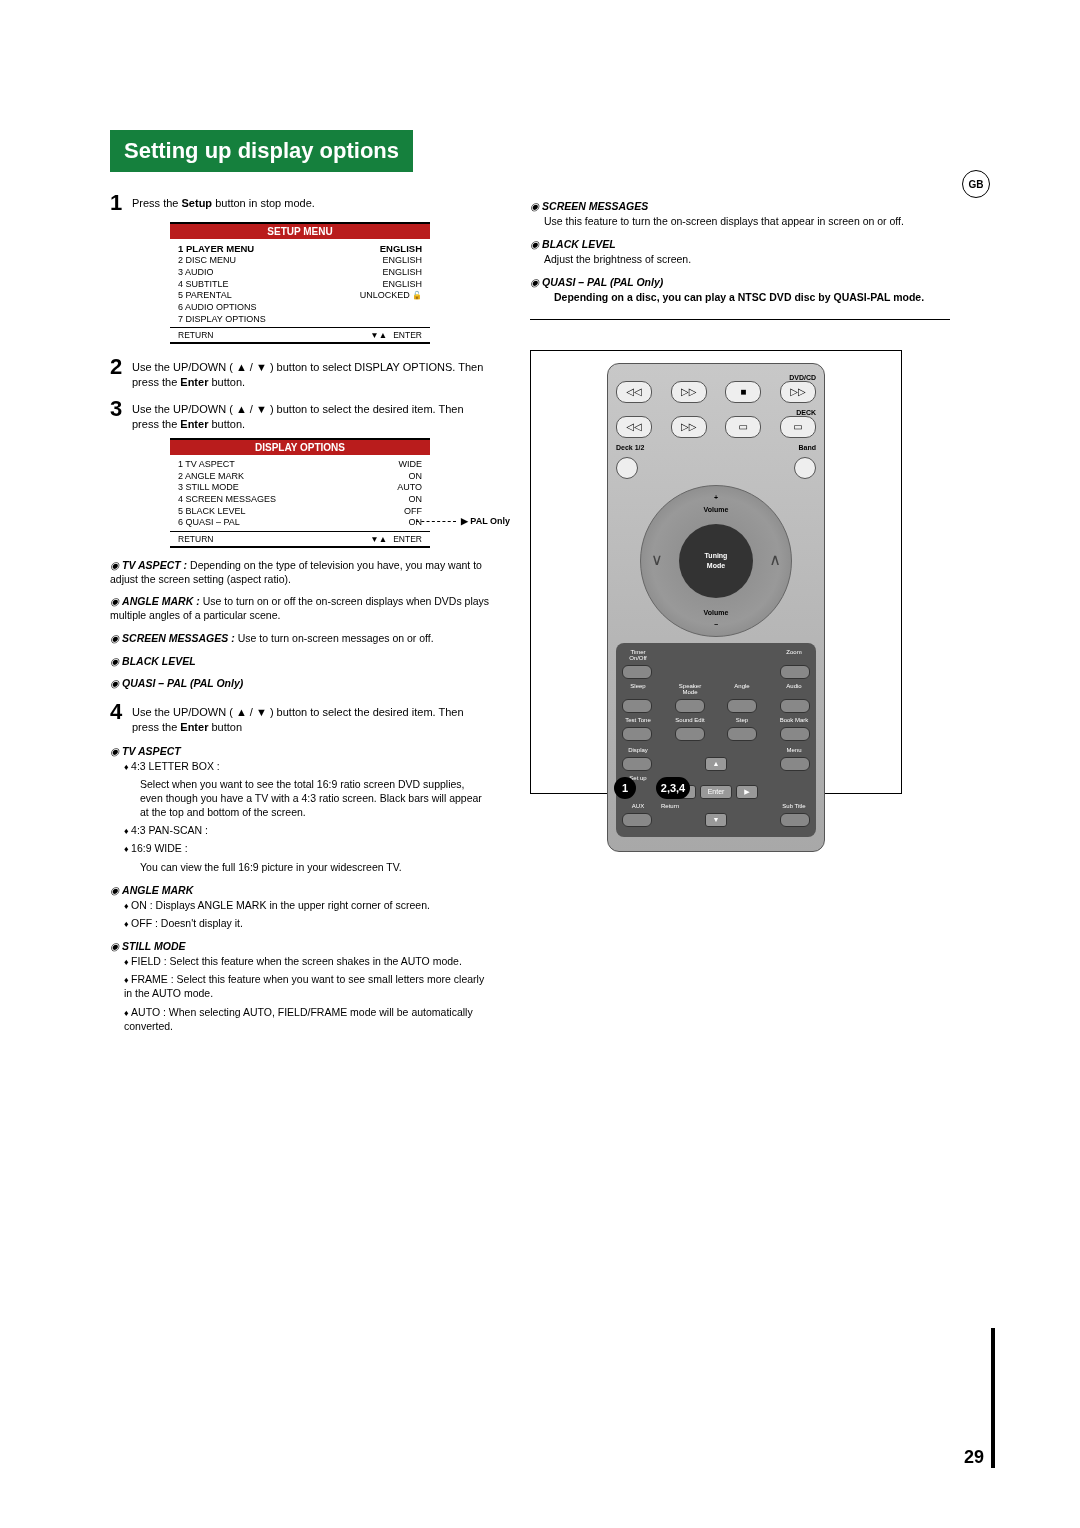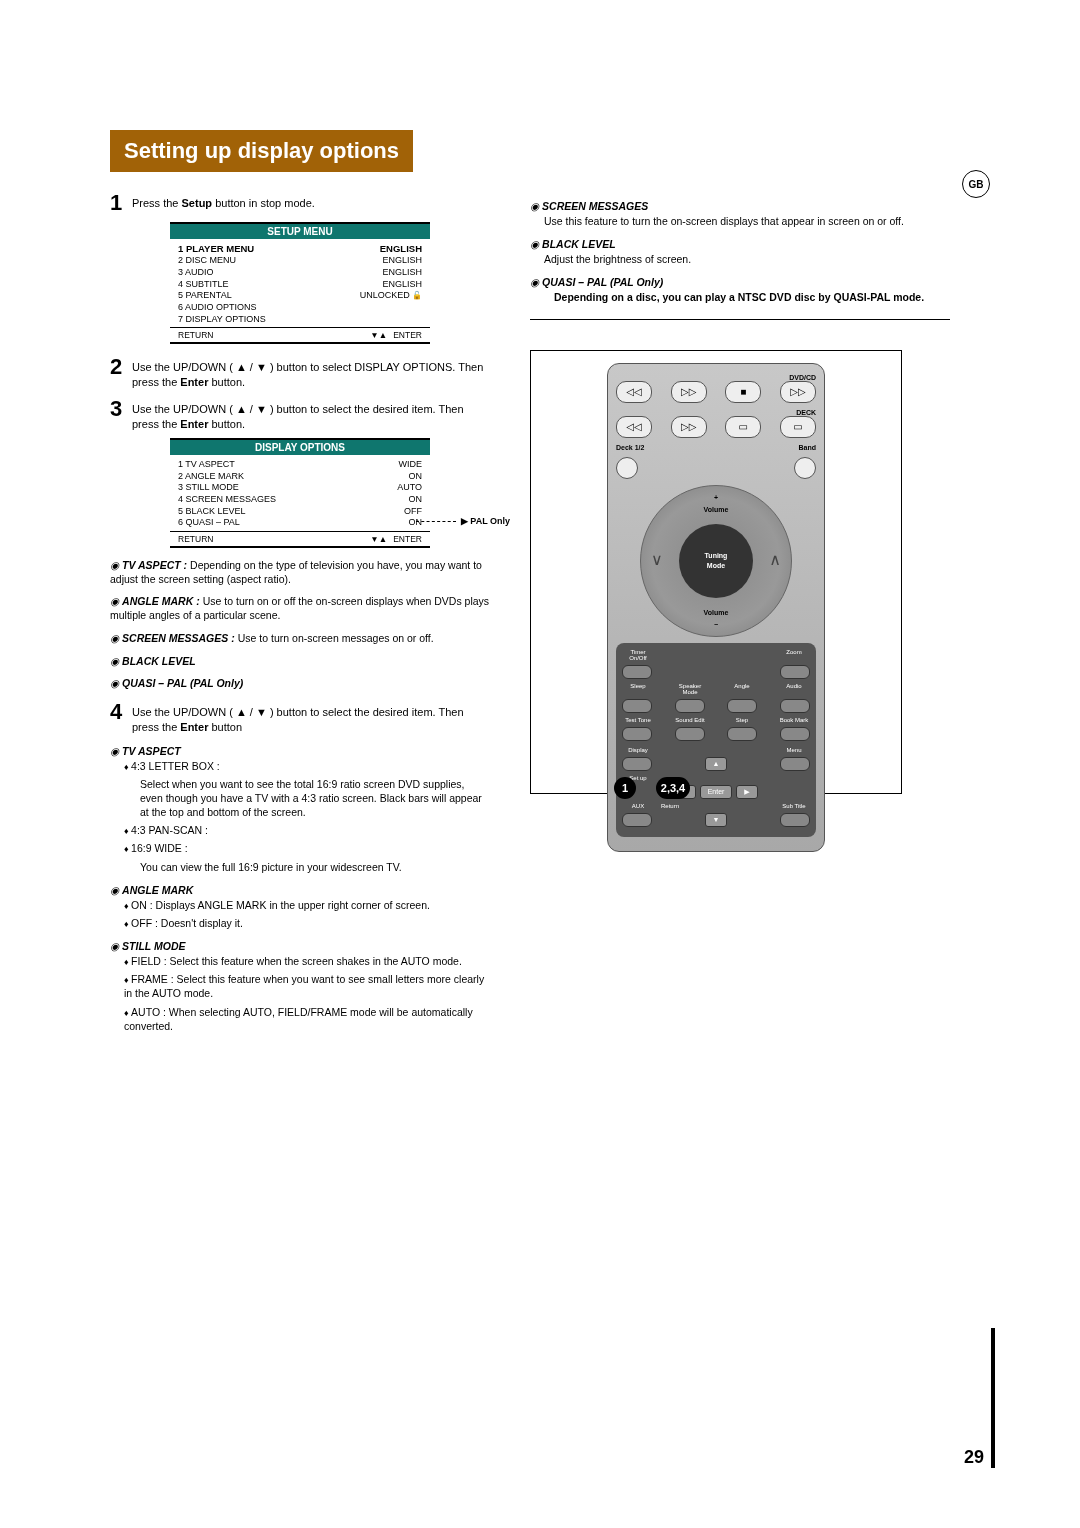--- a/index.html
+++ b/index.html
@@ -11,21 +11,21 @@
     color: #000;
     width: 1080px;
     height: 1528px;
     position: relative;
   }
   .page {
     padding: 130px 90px 0 110px;
     position: relative;
   }
   .title-bar {
-    background: #a16207;
+    background: #15803d;
     color: #fff;
     padding: 8px 14px;
     font-size: 22px;
     font-weight: bold;
     display: inline-block;
     margin-bottom: 18px;
   }
   .gb-badge {
     position: absolute;
     right: 90px;
@@ -67,21 +67,21 @@
   }
   .step-text b { font-weight: bold; }
   .menu-box {
     margin: 4px 0 10px 60px;
     width: 260px;
     border-top: 2px solid #000;
     border-bottom: 2px solid #000;
     font-size: 9px;
   }
   .menu-header {
-    background: #0f766e;
+    background: #b91c1c;
     color: #fff;
     text-align: center;
     font-weight: bold;
     font-size: 10px;
     padding: 2px 0;
   }
   .menu-body {
     padding: 4px 8px 2px 8px;
   }
   .menu-row {

